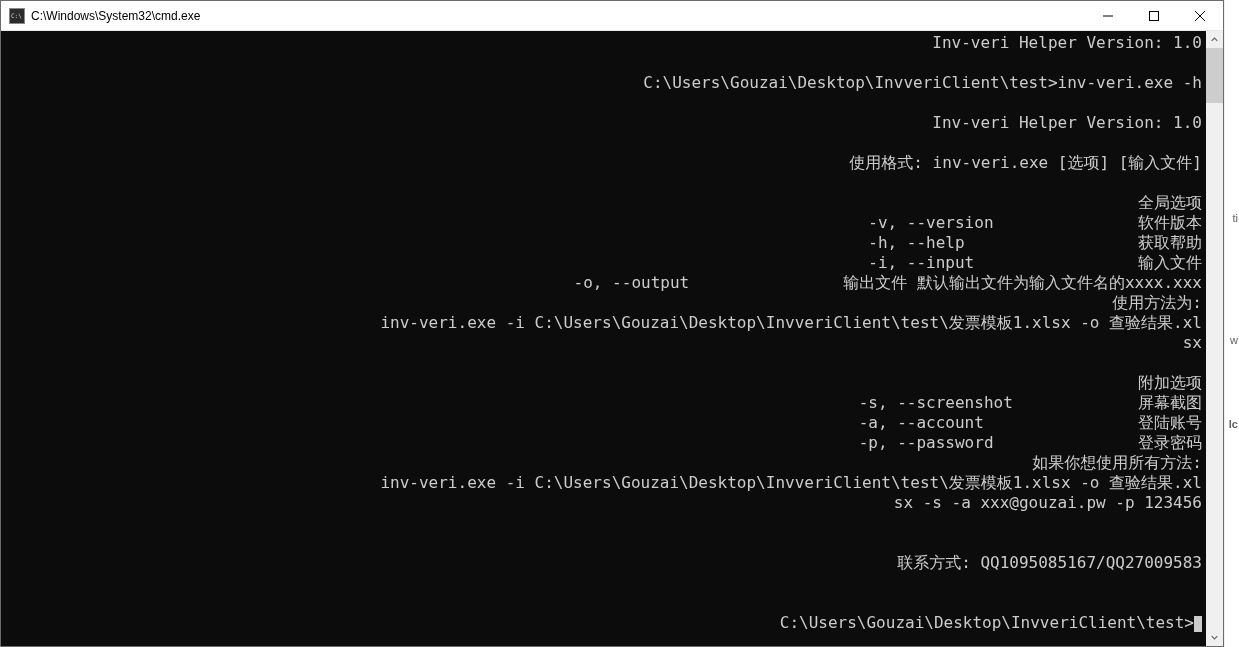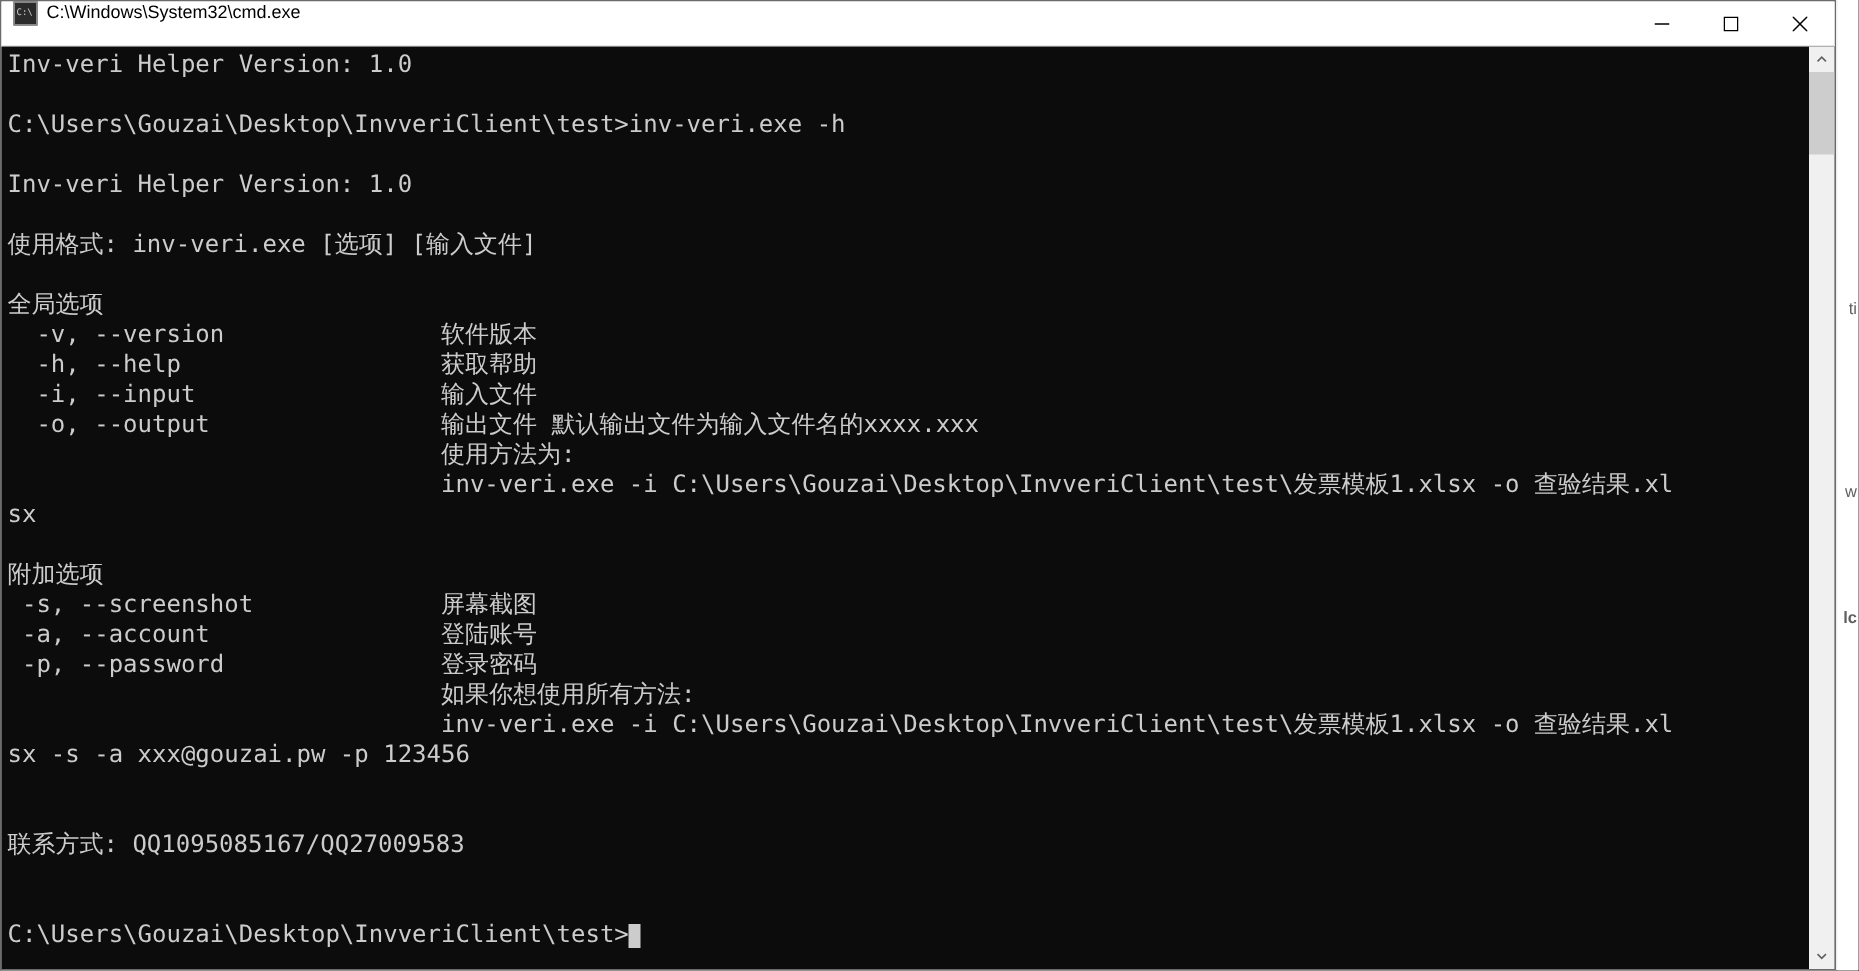--- a/index.html
+++ b/index.html
@@ -23,21 +23,21 @@
       height: 647px;
       background: #ffffff;
       border: 1px solid #6b6b6b;
       display: flex;
       flex-direction: column;
     }
     .titlebar {
       height: 30px;
       background: #ffffff;
       display: flex;
-      align-items: flex-start;
+      align-items: center;
       border-bottom: 1px solid #e8e8e8;
     }
     .titlebar-icon {
       width: 16px;
       height: 16px;
       margin-left: 8px;
       margin-right: 6px;
       background: #2b2b2b;
       border: 1px solid #888;
       position: relative;
@@ -80,20 +80,21 @@
     }
     .terminal-content {
       color: #cccccc;
       font-family: "NSimSun", "SimSun", "Consolas", monospace;
       font-size: 16px;
       line-height: 20px;
       white-space: pre;
       padding: 2px 4px 2px 4px;
       letter-spacing: 0;
       width: calc(100% - 17px);
+      text-align: right;
     }
     .scrollbar {
       position: absolute;
       right: 0;
       top: 0;
       width: 17px;
       height: 100%;
       background: #f0f0f0;
     }
     .scrollbar-btn {
@@ -132,20 +133,21 @@
       top: 0;
       width: 14px;
       height: 647px;
       background: #ffffff;
     }
     .edge-text {
       position: absolute;
       font-size: 11px;
       color: #606060;
       font-family: "Segoe UI", sans-serif;
+      margin-top: 12px;
     }
     .left-sliver {
       position: absolute;
       left: 0;
       top: 0;
       width: 2px;
       height: 647px;
       background: linear-gradient(to bottom, #00a800 0%, #008000 100%);
     }
     .cursor {

